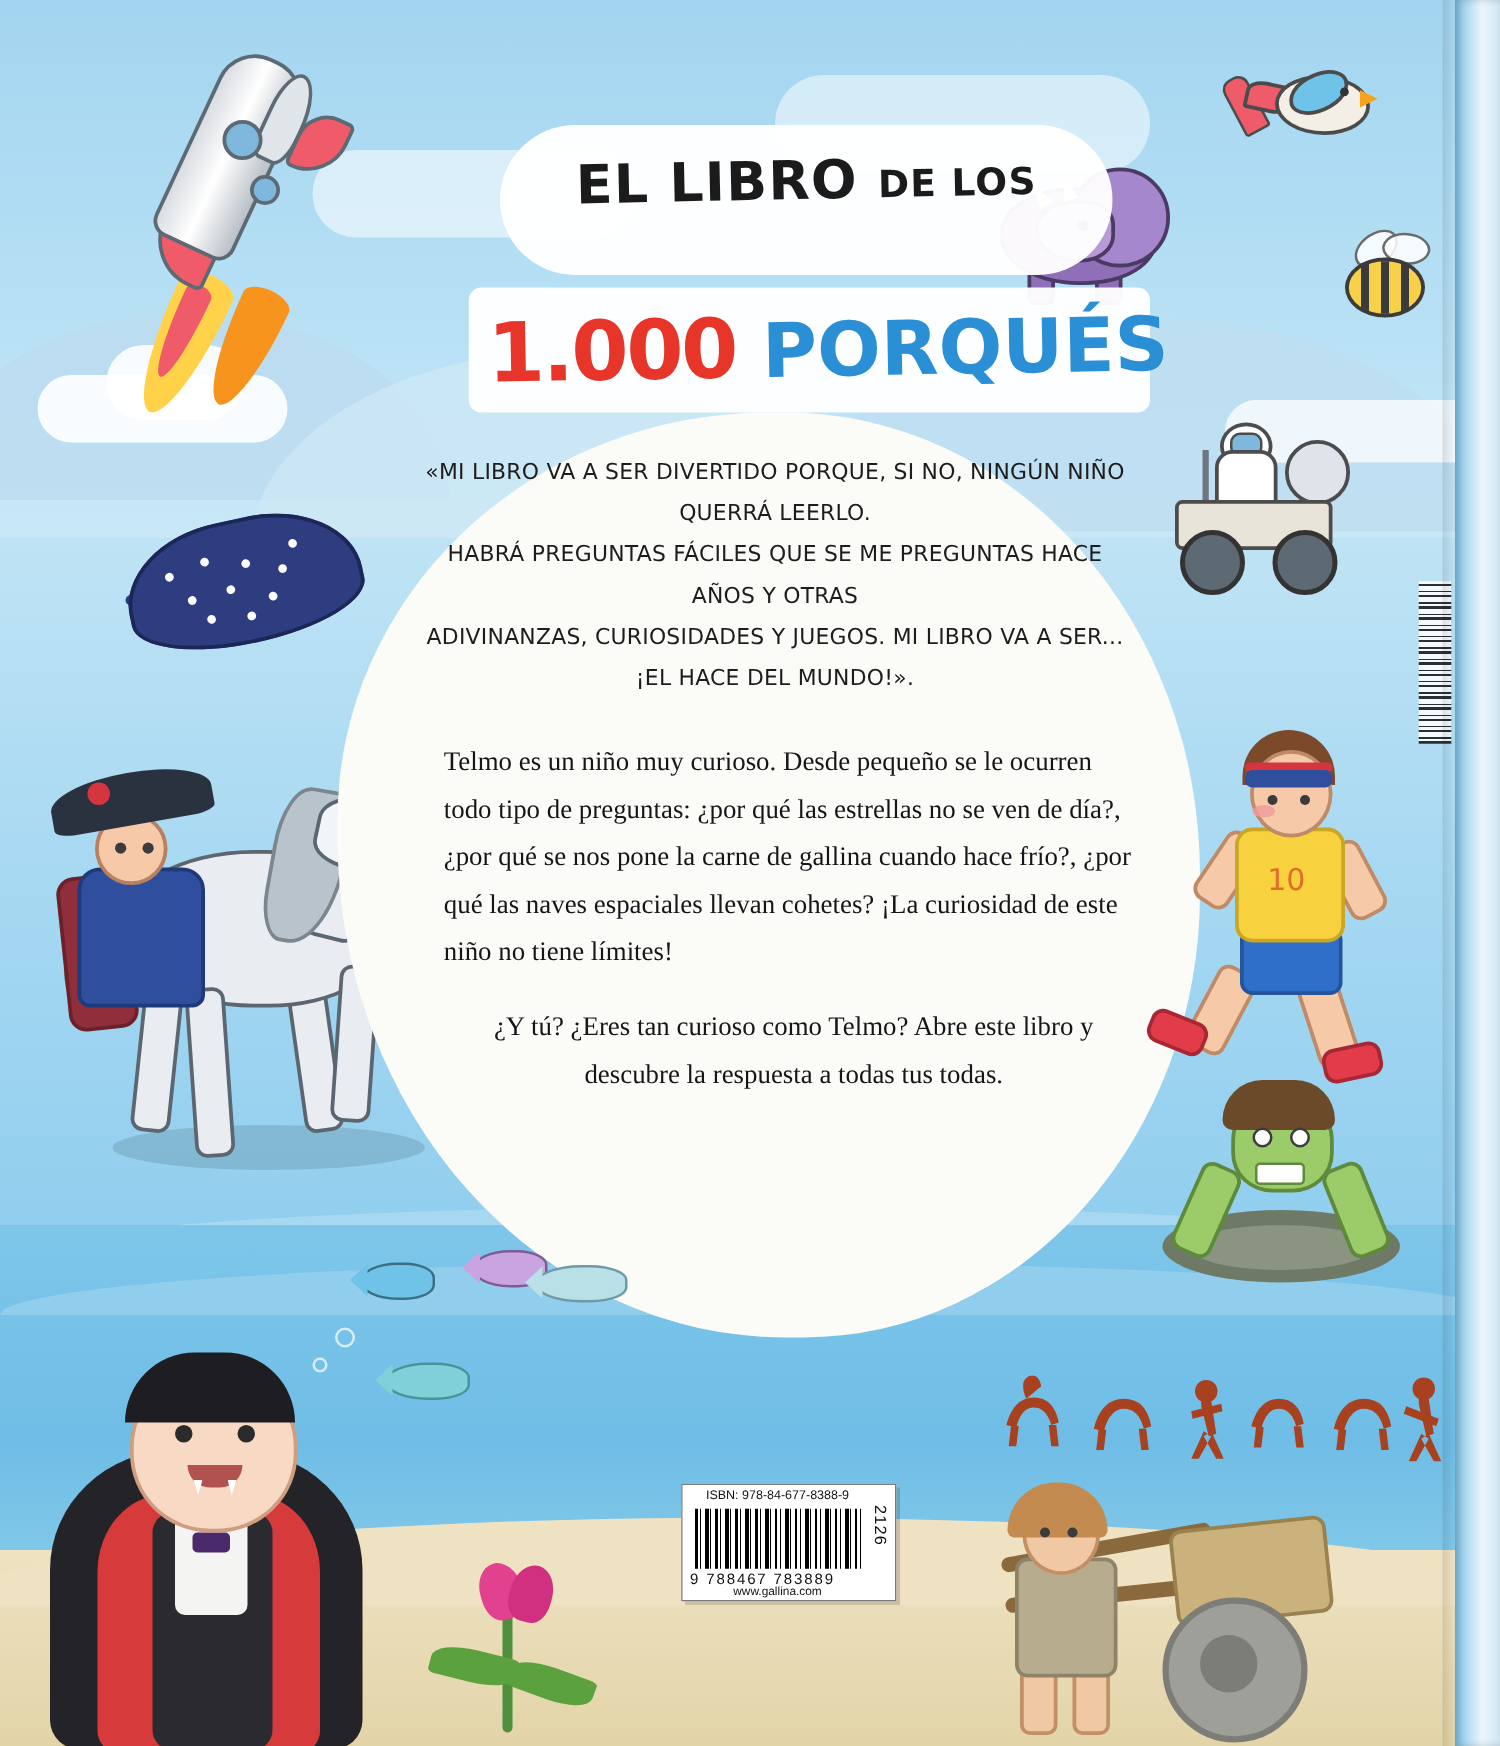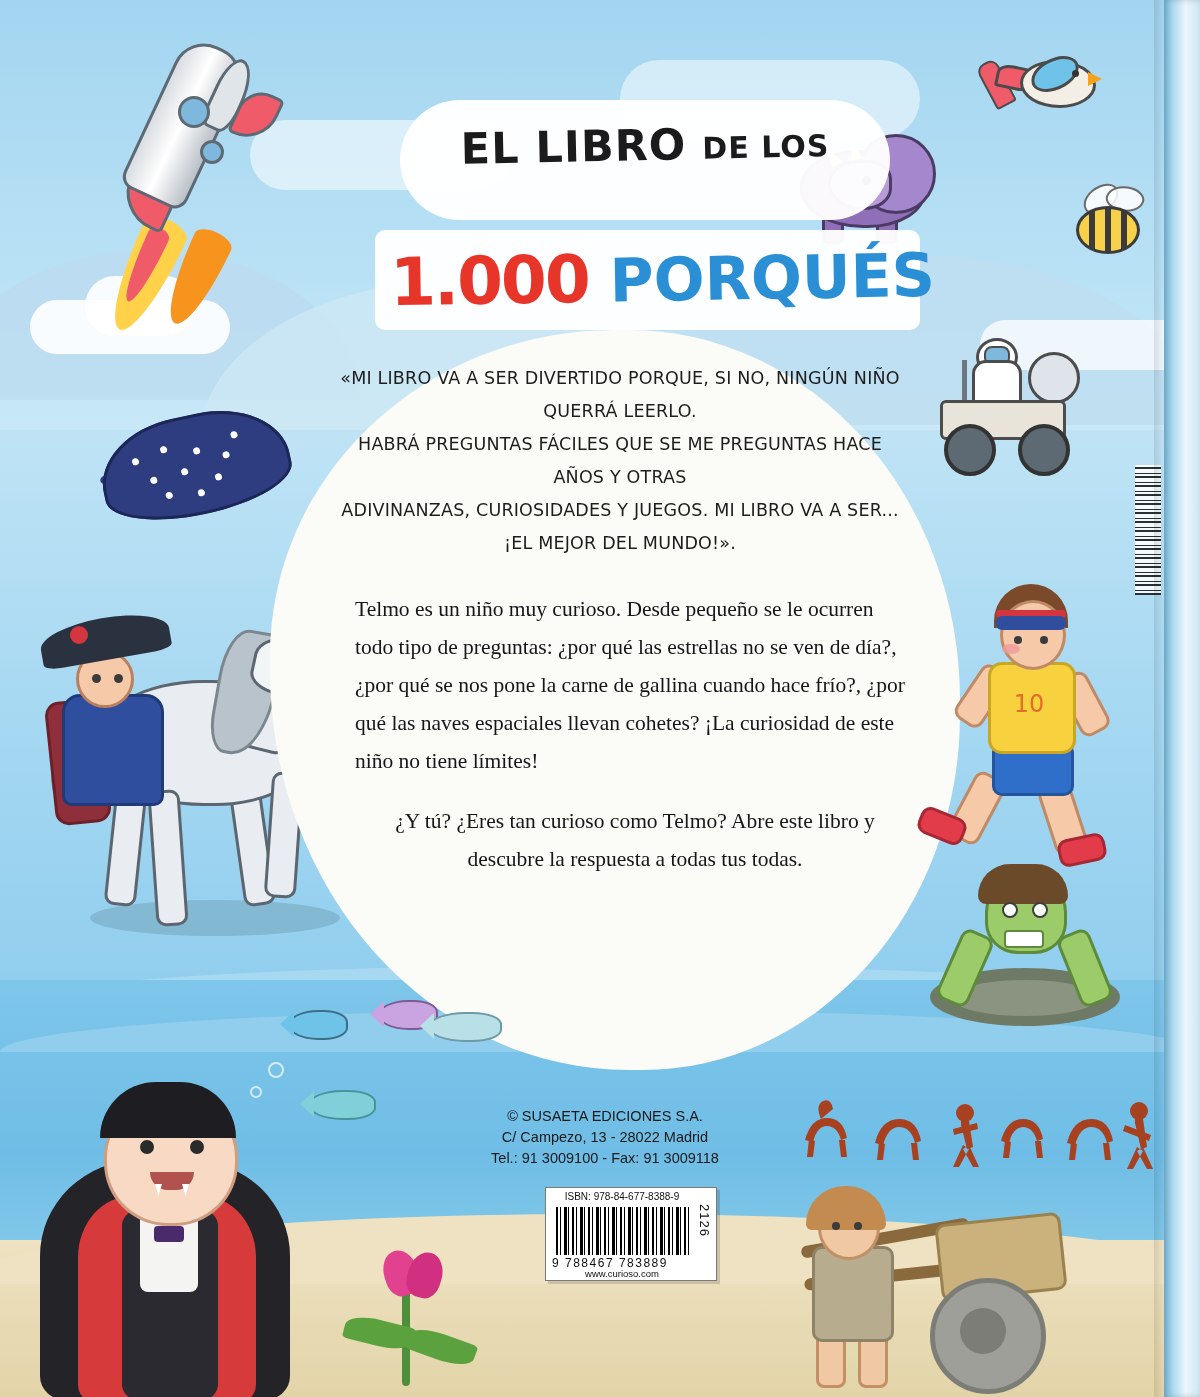--- a/index.html
+++ b/index.html
@@ -626,21 +626,21 @@
     <span class="num">1.000</span>
     <span class="word">PORQUÉS</span>
   </div>
 
   <div class="text-blob"></div>
 
   <div class="quote">
     <span class="l">«MI LIBRO VA A SER DIVERTIDO PORQUE, SI NO, NINGÚN NIÑO QUERRÁ LEERLO.</span>
     <span class="l">HABRÁ PREGUNTAS FÁCILES QUE SE ME PREGUNTAS HACE AÑOS Y OTRAS</span>
     <span class="l">ADIVINANZAS, CURIOSIDADES Y JUEGOS. MI LIBRO VA A SER...</span>
-    <span class="l">¡EL MEJOR DEL MUNDO!».</span>
+    <span class="l">¡EL HACE DEL MUNDO!».</span>
   </div>
 
   <div class="body-copy">
     <p class="just">Telmo es un niño muy curioso. Desde pequeño se le ocurren todo tipo de preguntas: ¿por qué las estrellas no se ven de día?, ¿por qué se nos pone la carne de gallina cuando hace frío?, ¿por qué las naves espaciales llevan cohetes? ¡La curiosidad de este niño no tiene límites!</p>
     <p class="center">¿Y tú? ¿Eres tan curioso como Telmo? Abre este libro y descubre la respuesta a todas tus todas.</p>
   </div>
 
   <div class="ill">
     <div class="kid-arm ka1"></div>
     <div class="kid-arm ka2"></div>
@@ -746,31 +746,26 @@
     <div class="cart-wheel-in"></div>
     <div class="cm-leg" style="left:816px; top:1322px;"></div>
     <div class="cm-leg" style="left:858px; top:1322px;"></div>
     <div class="cm-tunic"></div>
     <div class="cm-head"></div>
     <div class="cm-hair"></div>
     <div style="position:absolute;left:832px;top:1222px;width:8px;height:8px;background:#3b3b3b;border-radius:50%;"></div>
     <div style="position:absolute;left:854px;top:1222px;width:8px;height:8px;background:#3b3b3b;border-radius:50%;"></div>
   </div>
 
-  <div class="publisher">
-    <div>© SUSAETA EDICIONES S.A.</div>
-    <div>C/ Campezo, 13 - 28022 Madrid</div>
-    <div>Tel.: 91 3009100 - Fax: 91 3009118</div>
-  </div>
 
   <div class="barcode-box">
     <div class="isbn-text">ISBN: 978-84-677-8388-9</div>
     <div class="bars"></div>
     <div class="bar-digits">9 788467 783889</div>
-    <div class="site-text">www.curioso.com</div>
+    <div class="site-text">www.gallina.com</div>
     <div class="vert-code">2126</div>
   </div>
 
   <div class="side-barcode"></div>
 
   <div class="spine-edge"></div>
   <div class="spine"></div>
 
 </div>
 

